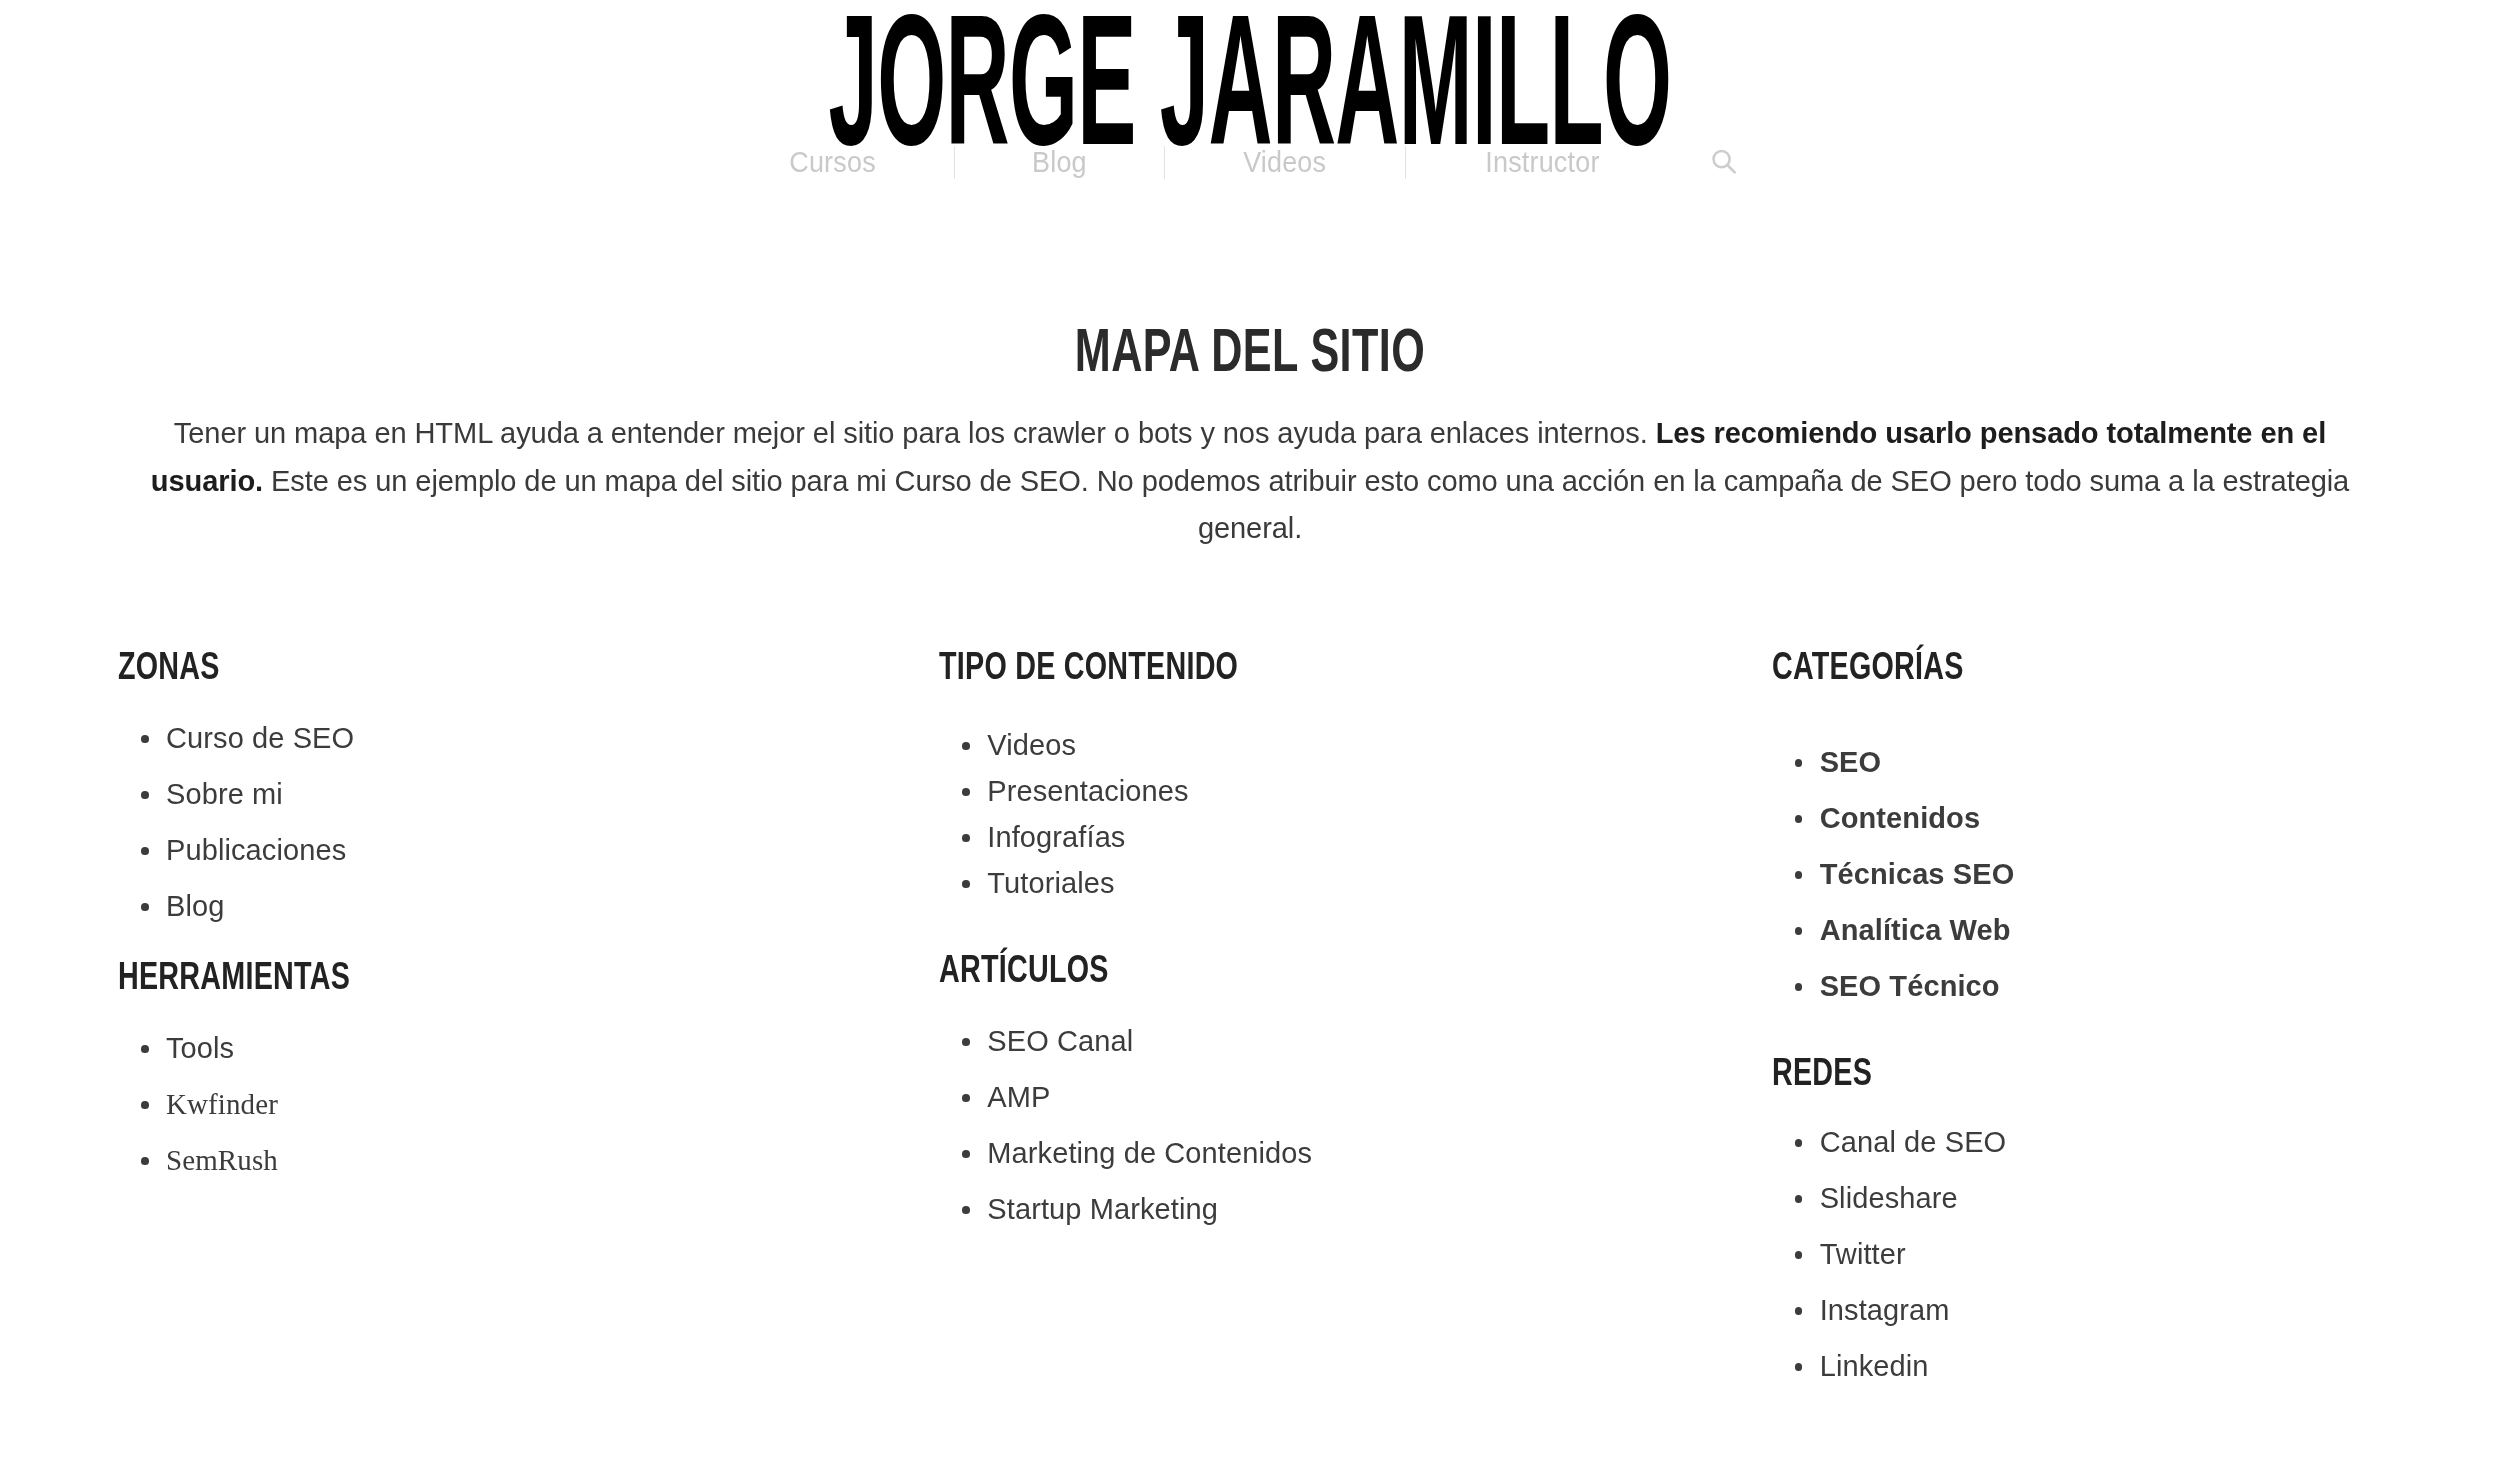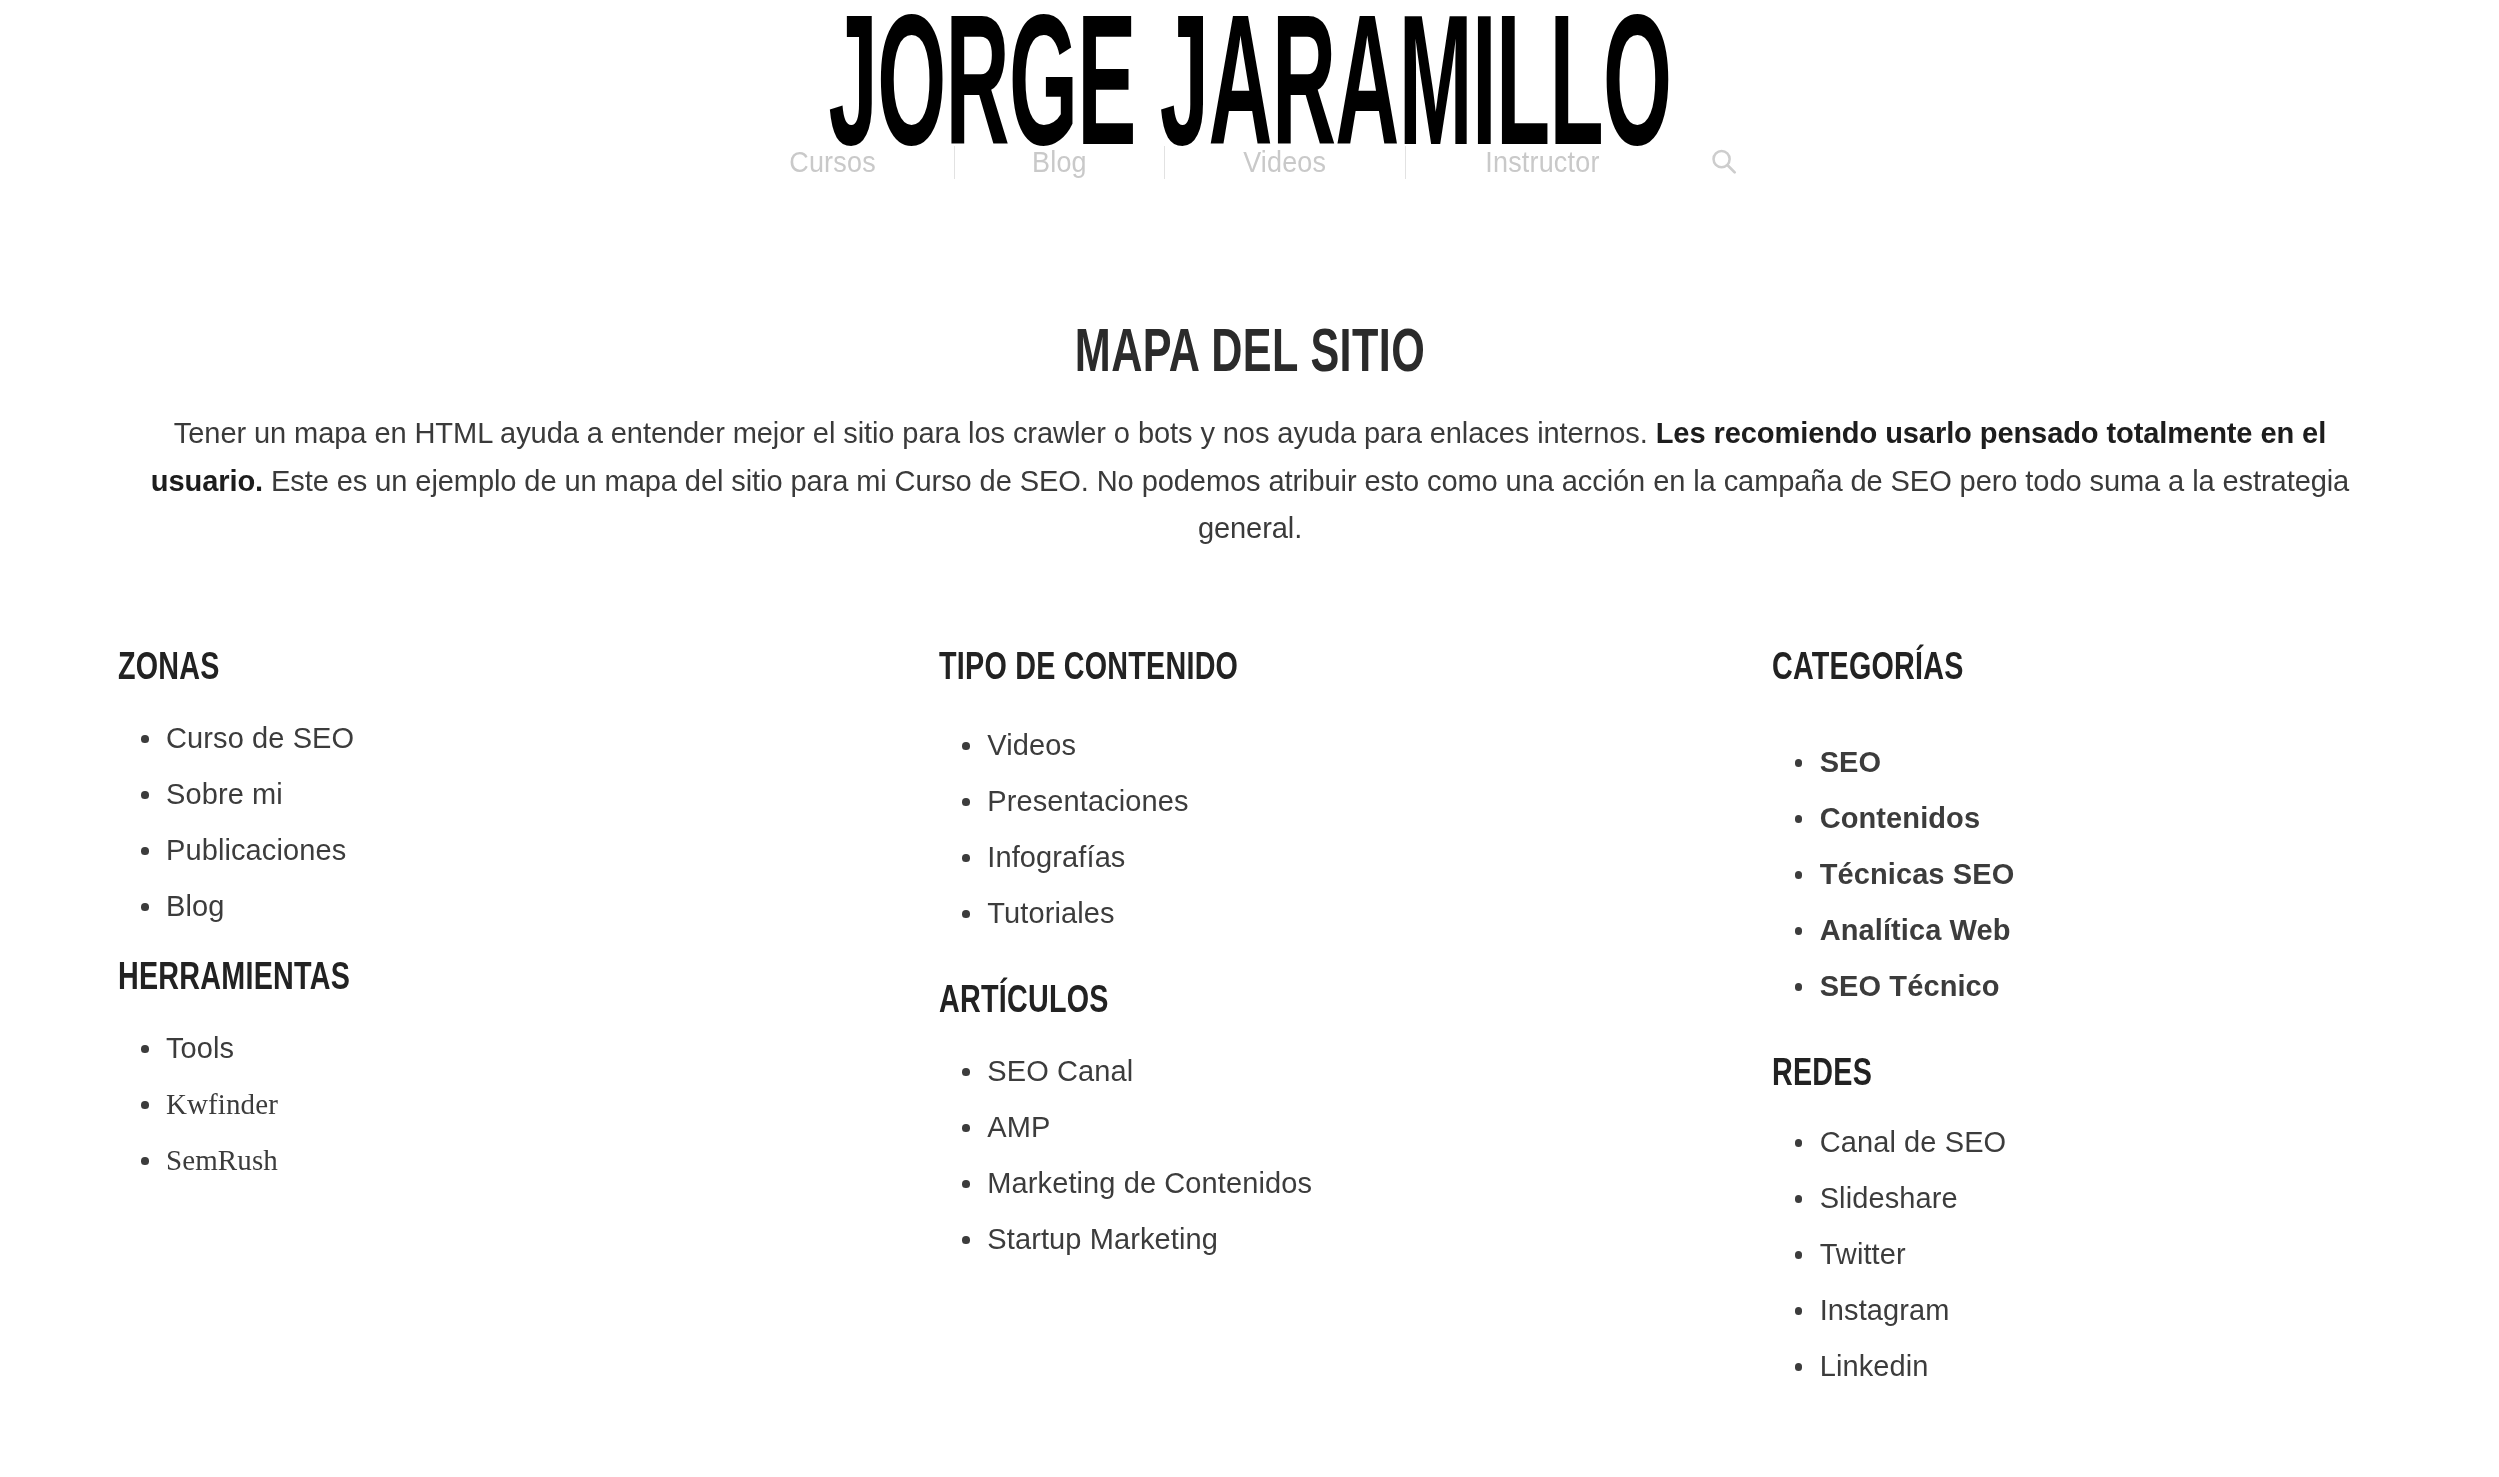--- a/index.html
+++ b/index.html
@@ -162,21 +162,21 @@
   .col-1 .g1 { margin-top: 0; }
   .col-1 .g1 ul.group-list { margin-top: 42px; }
   .col-1 .g1 ul.group-list li + li { margin-top: 27px; }
   .col-1 .g2 { margin-top: 36px; }
   .col-1 .g2 ul.group-list { margin-top: 42px; }
   .col-1 .g2 ul.group-list li + li { margin-top: 27px; font-family: Liberation Serif, serif; }
 
   
   .col-2 .g1 { margin-top: 0; }
   .col-2 .g1 ul.group-list { margin-top: 49px; }
-  .col-2 .g1 ul.group-list li + li { margin-top: 27px; }
+  .col-2 .g1 ul.group-list li + li { margin-top: 17px; }
   .col-2 .g2 { margin-top: 52px; }
   .col-2 .g2 ul.group-list { margin-top: 42px; }
   .col-2 .g2 ul.group-list li + li { margin-top: 27px; }
 
   
   .col-3 .g1 { margin-top: 0; }
   .col-3 .g1 ul.group-list { margin-top: 66px; font-weight: bold; }
   .col-3 .g1 ul.group-list li + li { margin-top: 27px; }
   .col-3 .g2 { margin-top: 52px; }
   .col-3 .g2 ul.group-list { margin-top: 40px; }

